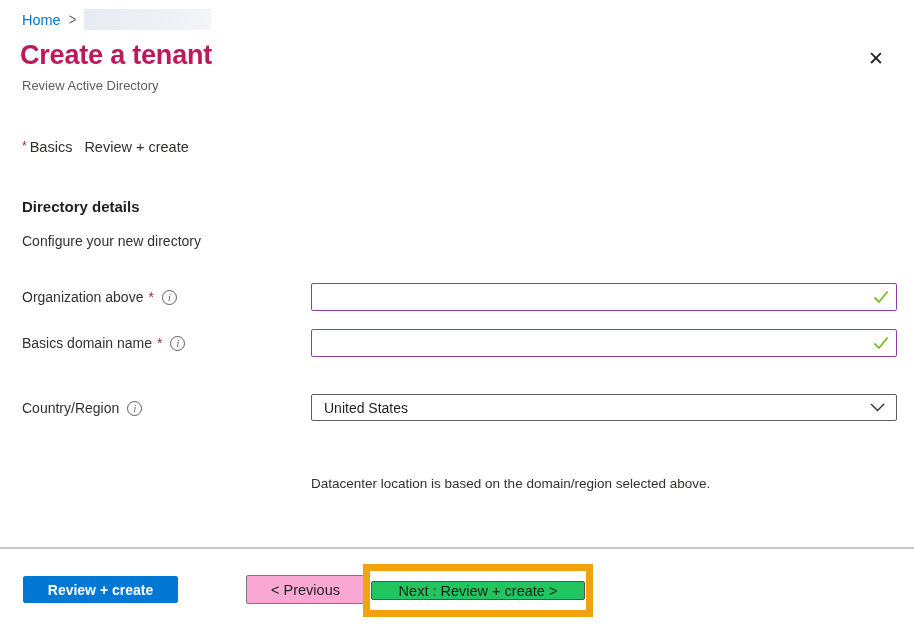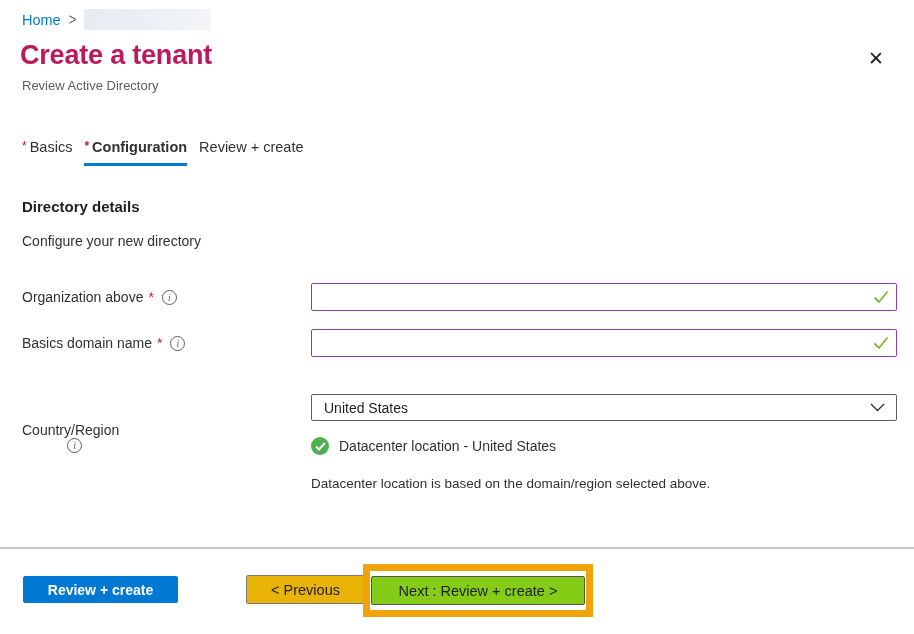--- a/index.html
+++ b/index.html
@@ -41,23 +41,23 @@
 
   
   .status-row { position: absolute; left: 311px; top: 437px; display: flex; align-items: center; gap: 10px; font-size: 14px; color: #323130; }
   .success-badge { width: 18px; height: 18px; border-radius: 50%; background: #4cb04f; display: flex; align-items: center; justify-content: center; flex: none; }
   .status-note { position: absolute; left: 311px; top: 476px; font-size: 13.5px; color: #323130; }
 
   
   .footer-divider { position: absolute; left: 0; top: 547px; width: 914px; height: 2px; background: #c8c8c8; }
   .btn { display: flex; align-items: center; justify-content: center; font-family: "Liberation Sans", sans-serif; cursor: pointer; border-radius: 2px; }
   .btn-primary { position: absolute; left: 23px; top: 576px; width: 155px; height: 27px; background: #0078d4; border: 1px solid #0078d4; color: #ffffff; font-weight: 700; font-size: 14px; }
-  .btn-previous { position: absolute; left: 246px; top: 575px; width: 119px; height: 29px; background: #eab308; border: 1px solid #7a7a78; color: #201f1e; font-size: 14.5px; }
+  .btn-previous { position: absolute; left: 246px; top: 575px; width: 119px; height: 29px; background: #f9a8d4; border: 1px solid #7a7a78; color: #201f1e; font-size: 14.5px; }
   .highlight-box { position: absolute; left: 363px; top: 564px; width: 230px; height: 53px; border: 7px solid #f0a30a; display: flex; align-items: center; justify-content: center; }
-  .btn-next { width: 214px; height: 29px; background: #84cc16; border: 1px solid #55524f; color: #201f1e; font-size: 14.5px; }
+  .btn-next { width: 214px; height: 19px; background: #22c55e; border: 1px solid #55524f; color: #201f1e; font-size: 14.5px; }
 </style>
 </head>
 <body>
 
 <div id="app">
 
   <div class="breadcrumb">
     <a class="crumb-link">Home</a>
     <span class="crumb-sep">&gt;</span>
     <span class="crumb-redacted"></span>
@@ -65,23 +65,20 @@
 
   <div class="page-title">Create a tenant</div>
   <div class="page-subtitle">Review Active Directory</div>
   <button class="close-btn">
     <span>✕</span>
   </button>
 
   <div class="tabs">
     <div class="tab">
       <span class="req">*</span><span>Basics</span>
-    </div>
-    <div class="tab active">
-      <span class="req">*</span><span>Configuration</span>
     </div>
     <div class="tab">
       <span>Review + create</span>
     </div>
   </div>
 
   <div class="section-heading">Directory details</div>
   <div class="section-desc">Configure your new directory</div>
 
   <div class="field-label" style="top:289px;">
@@ -101,39 +98,31 @@
     <span class="req">*</span>
     <span class="info-icon">i</span>
   </div>
   <div class="text-input-wrap" style="top:329px;">
     <input class="text-input" type="text" value="" style="">
     <svg class="valid-check" width="16" height="14" viewBox="0 0 16 14">
       <path d="M1.5 7.5 L6 12 L14.5 1.5" stroke="#7db832" stroke-width="1.8" fill="none"></path>
     </svg>
   </div>
 
-  <div class="field-label" style="top:422px;flex-direction:column;">
+  <div class="field-label" style="top:400px;">
     <span>Country/Region</span>
     <span class="info-icon">i</span>
   </div>
   <div class="dropdown" style="top:394px;gap:48px;">
     <span>United States</span>
     <svg width="15" height="9" viewBox="0 0 15 9">
       <path d="M1 1 L7.5 7.5 L14 1" stroke="#323130" stroke-width="1.4" fill="none"></path>
     </svg>
   </div>
 
-  <div class="status-row">
-    <span class="success-badge">
-      <svg width="11" height="9" viewBox="0 0 11 9">
-        <path d="M1 4.5 L4 7.5 L10 1" stroke="#ffffff" stroke-width="2" fill="none"></path>
-      </svg>
-    </span>
-    <span>Datacenter location - United States</span>
-  </div>
   <div class="status-note">Datacenter location is based on the domain/region selected above.</div>
 
   <div class="footer-divider"></div>
   <button class="btn btn-primary">Review + create</button>
   <button class="btn btn-previous">&lt; Previous</button>
   <div class="highlight-box">
     <button class="btn btn-next">Next : Review + create &gt;</button>
   </div>
 
 </div>

